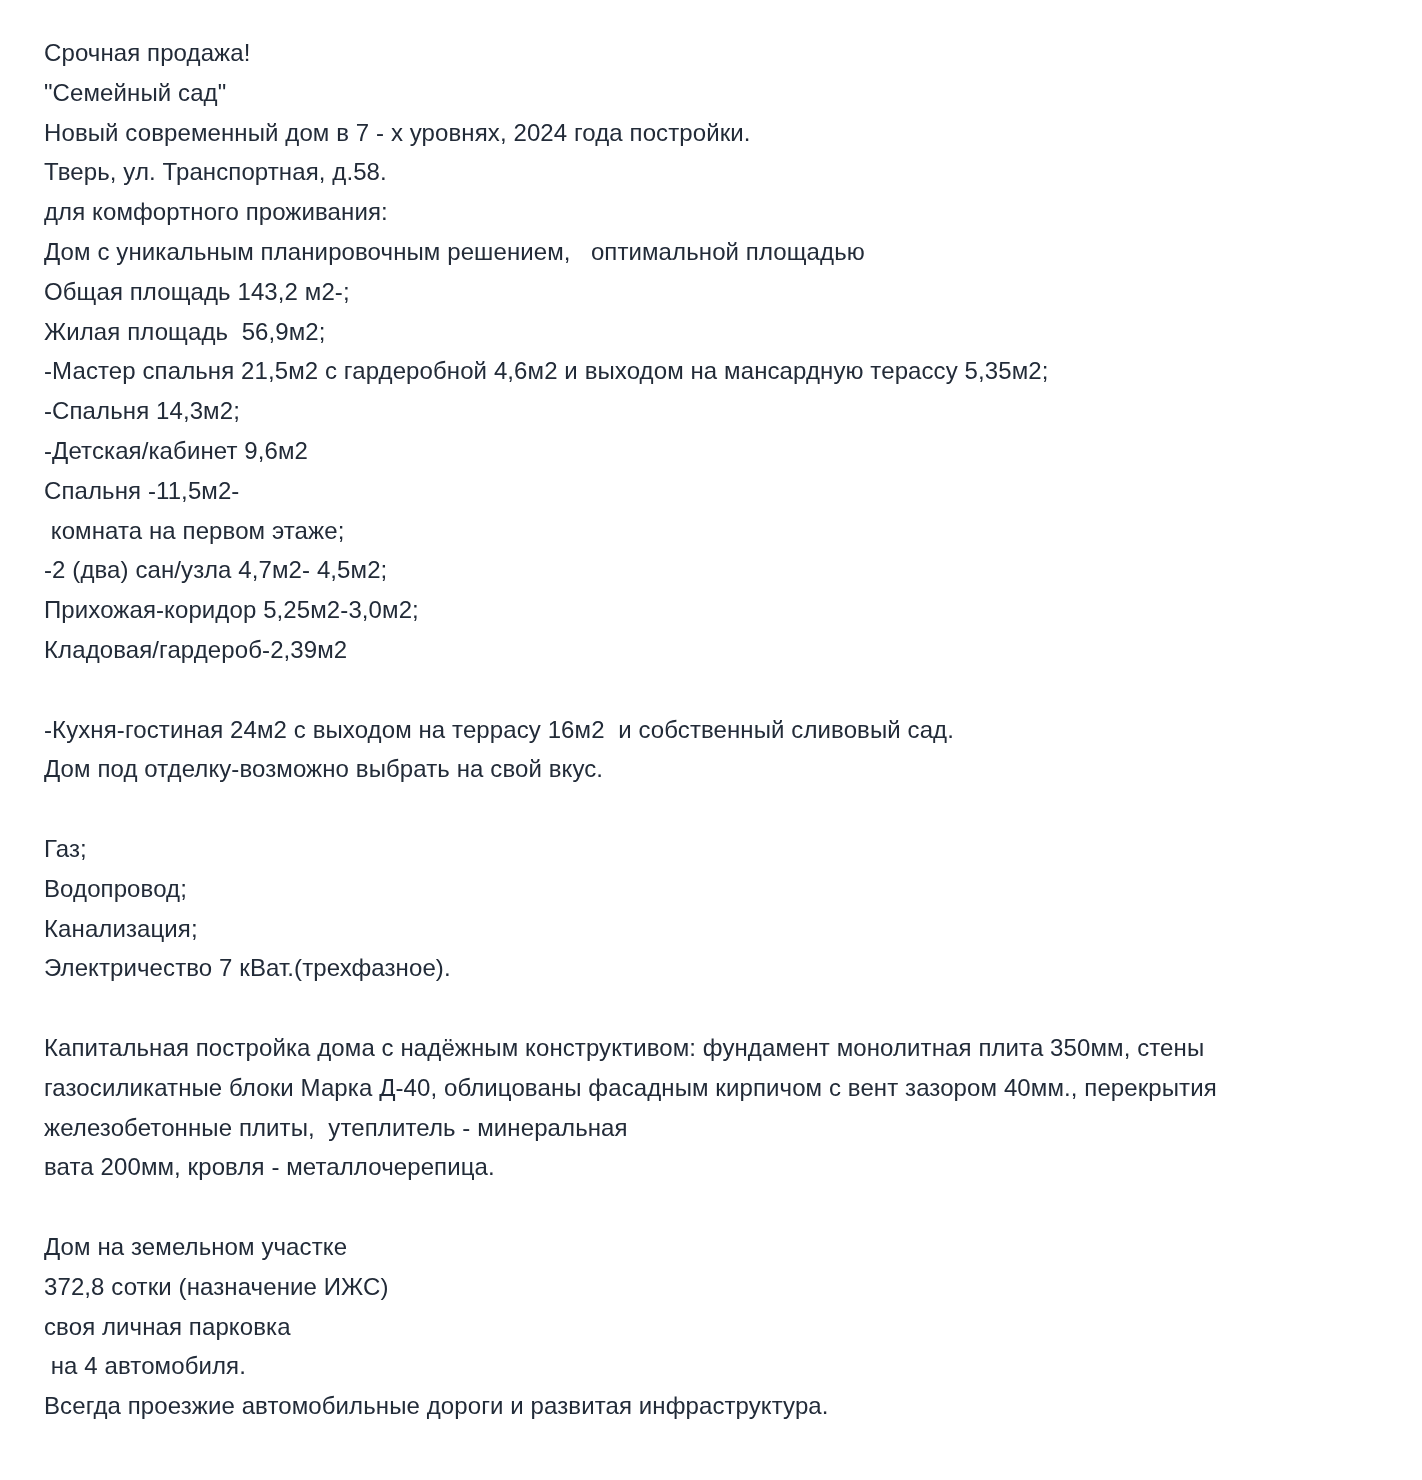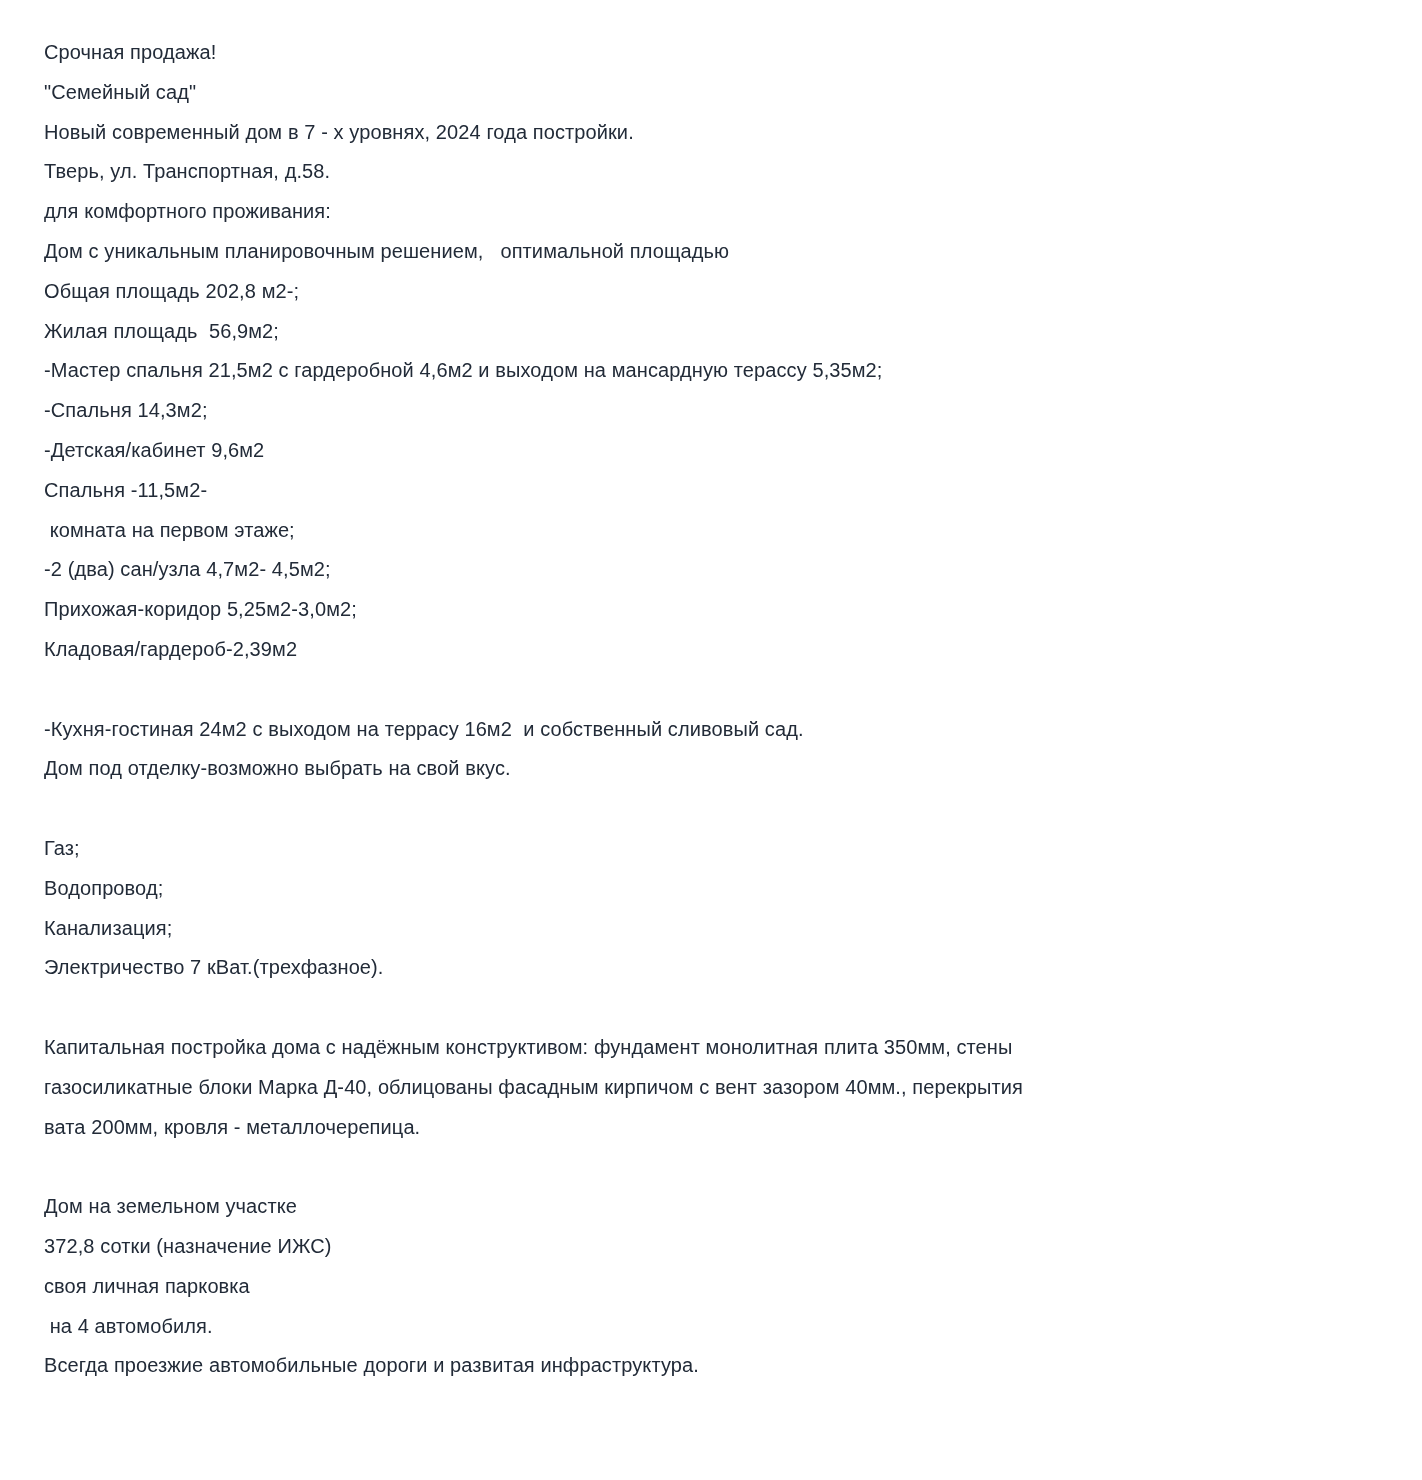--- a/index.html
+++ b/index.html
@@ -7,62 +7,63 @@
     padding: 0;
     background: #ffffff;
     width: 1422px;
     height: 1480px;
     overflow: hidden;
   }
   .description {
     box-sizing: border-box;
     padding: 33px 40px 0 44px;
     font-family: "Liberation Sans", sans-serif;
-    font-size: 20px;
+    font-size: 24px;
     line-height: 39.8px;
     font-weight: 400;
     color: #222b38;
     letter-spacing: 0.1px;
   }
   .line {
     white-space: pre;        
     min-height: 39.8px;      
   }
 </style>
 </head>
 <body>
 
 <div class="description" id="listing-description" style="color: rgb(34, 43, 56);">
     <div class="line">Срочная продажа!</div>
     <div class="line">"Семейный сад"</div>
     <div class="line">Новый современный дом в 7 - х уровнях, 2024 года постройки.</div>
     <div class="line">Тверь, ул. Транспортная, д.58.</div>
     <div class="line">для комфортного проживания:</div>
     <div class="line">Дом с уникальным планировочным решением,   оптимальной площадью</div>
-    <div class="line">Общая площадь 202,8 м2-;</div>
+    <div class="line">Общая площадь 143,2 м2-;</div>
     <div class="line">Жилая площадь  56,9м2;</div>
     <div class="line">-Мастер спальня 21,5м2 с гардеробной 4,6м2 и выходом на мансардную терассу 5,35м2;</div>
     <div class="line">-Спальня 14,3м2;</div>
     <div class="line">-Детская/кабинет 9,6м2</div>
     <div class="line">Спальня -11,5м2-</div>
     <div class="line"> комната на первом этаже;</div>
     <div class="line">-2 (два) сан/узла 4,7м2- 4,5м2;</div>
     <div class="line">Прихожая-коридор 5,25м2-3,0м2;</div>
     <div class="line">Кладовая/гардероб-2,39м2</div>
     <div class="line"></div>
     <div class="line">-Кухня-гостиная 24м2 с выходом на террасу 16м2  и собственный сливовый сад.</div>
     <div class="line">Дом под отделку-возможно выбрать на свой вкус.</div>
     <div class="line"></div>
     <div class="line">Газ;</div>
     <div class="line">Водопровод;</div>
     <div class="line">Канализация;</div>
     <div class="line">Электричество 7 кВат.(трехфазное).</div>
     <div class="line"></div>
     <div class="line">Капитальная постройка дома с надёжным конструктивом: фундамент монолитная плита 350мм, стены</div>
     <div class="line">газосиликатные блоки Марка Д-40, облицованы фасадным кирпичом с вент зазором 40мм., перекрытия</div>
+    <div class="line">железобетонные плиты,  утеплитель - минеральная</div>
     <div class="line">вата 200мм, кровля - металлочерепица.</div>
     <div class="line"></div>
     <div class="line">Дом на земельном участке</div>
     <div class="line">372,8 сотки (назначение ИЖС)</div>
     <div class="line">своя личная парковка</div>
     <div class="line"> на 4 автомобиля.</div>
     <div class="line">Всегда проезжие автомобильные дороги и развитая инфраструктура.</div>
   </div>
 
 </body></html>

